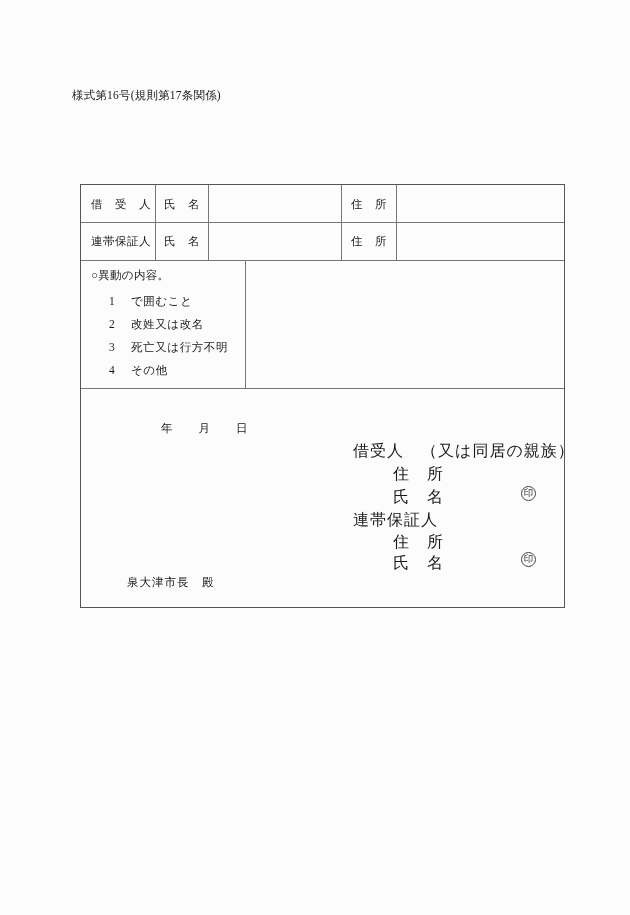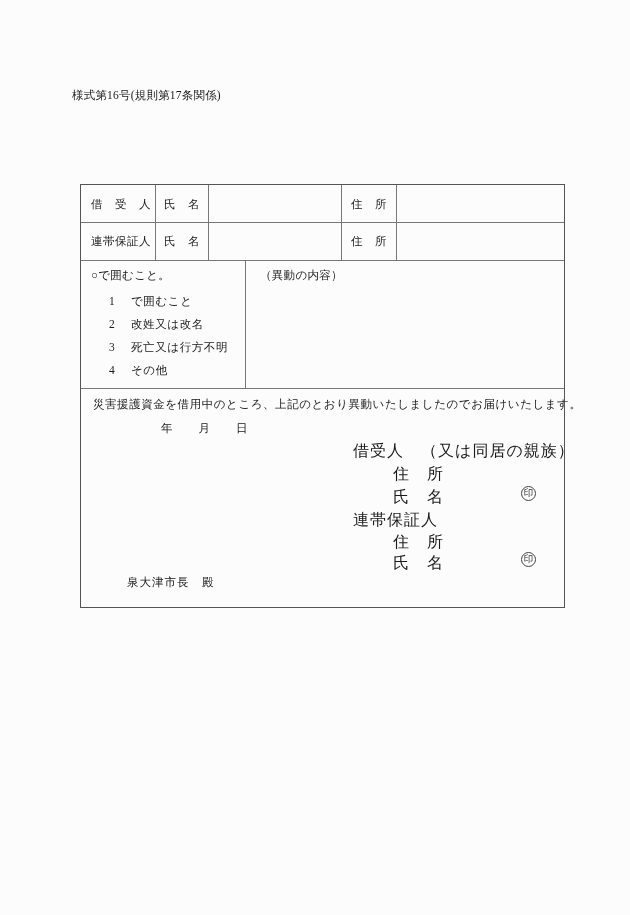--- a/index.html
+++ b/index.html
@@ -190,41 +190,36 @@
     <div class="cell-label" style="left:270px; top:12px;">住　所</div>
     <div class="cell-label" style="left:324px; top:12px;"></div>
 
     <div class="cell-label" style="left:10px; top:49px;">連帯保証人</div>
     <div class="cell-label" style="left:83px; top:49px;">氏　名</div>
     <div class="cell-label" style="left:136px; top:49px;"></div>
     <div class="cell-label" style="left:270px; top:49px;">住　所</div>
     <div class="cell-label" style="left:324px; top:49px;"></div>
 
     <div style="position:absolute;left:0;top:75px;width:164px;height:128px;">
-      <div class="notes-head">○で囲むこと。</div>
+      <div class="notes-head">○異動の内容。</div>
       <div class="note-item" style="left:28px; top:34px;">
         <span class="note-num">1</span><span>で囲むこと</span>
       </div>
       <div class="note-item" style="left:28px; top:57px;">
         <span class="note-num">2</span><span>改姓又は改名</span>
       </div>
       <div class="note-item" style="left:28px; top:80px;">
         <span class="note-num">3</span><span>死亡又は行方不明</span>
       </div>
       <div class="note-item" style="left:28px; top:103px;">
         <span class="note-num">4</span><span>その他</span>
       </div>
     </div>
 
-    <div style="position:absolute;left:165px;top:75px;width:318px;height:128px;">
-      <div style="position:absolute;left:14px;top:8px;font-size:11.5px;letter-spacing:0.3px;white-space:nowrap;">（異動の内容）</div>
-      <div style="position:absolute;left:14px;top:32px;font-size:11.5px;"></div>
-    </div>
-
-    <div class="statement" style="top:212px;">災害援護資金を借用中のところ、上記のとおり異動いたしましたのでお届けいたします。</div>
+
 
     <div class="dateline" style="left:80px; top:236px;">
       <span></span><span>年</span><span class="gap"></span><span></span><span>月</span><span class="gap"></span><span></span><span>日</span>
     </div>
 
     <div class="sig-line" style="left:272px; top:256px;">借受人　（又は同居の親族）</div>
     <div class="sig-line" style="left:312px; top:279px;">住　所</div>
     <div class="sig-line" style="left:372px; top:279px;"></div>
     <div class="sig-line" style="left:312px; top:302px;">氏　名</div>
     <div class="sig-line" style="left:372px; top:302px;"></div>

